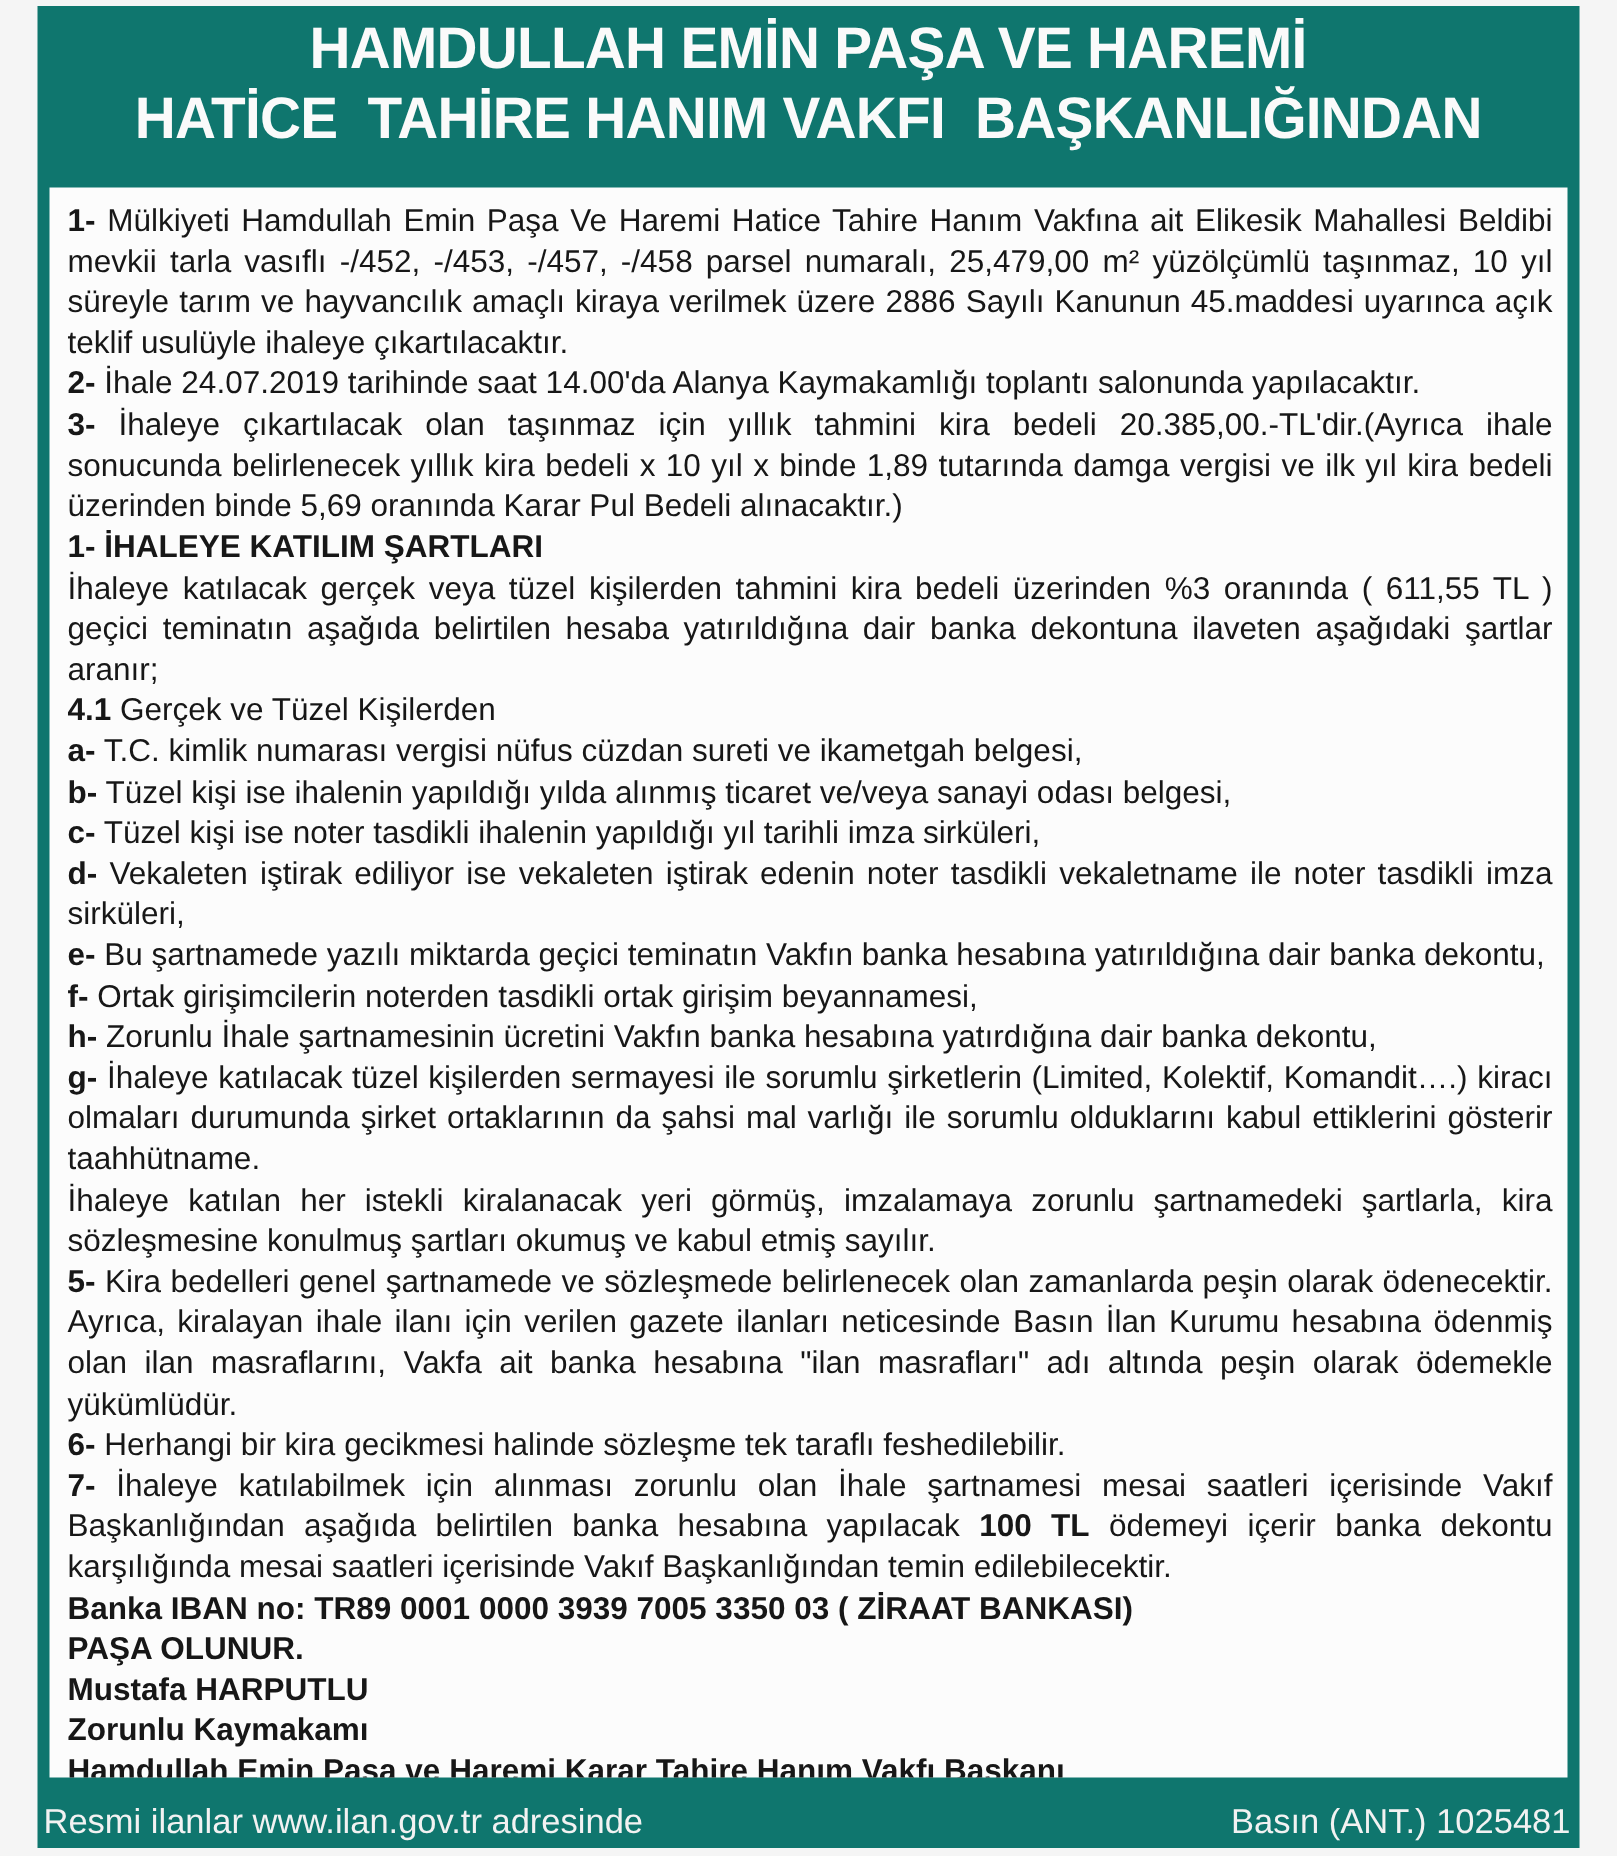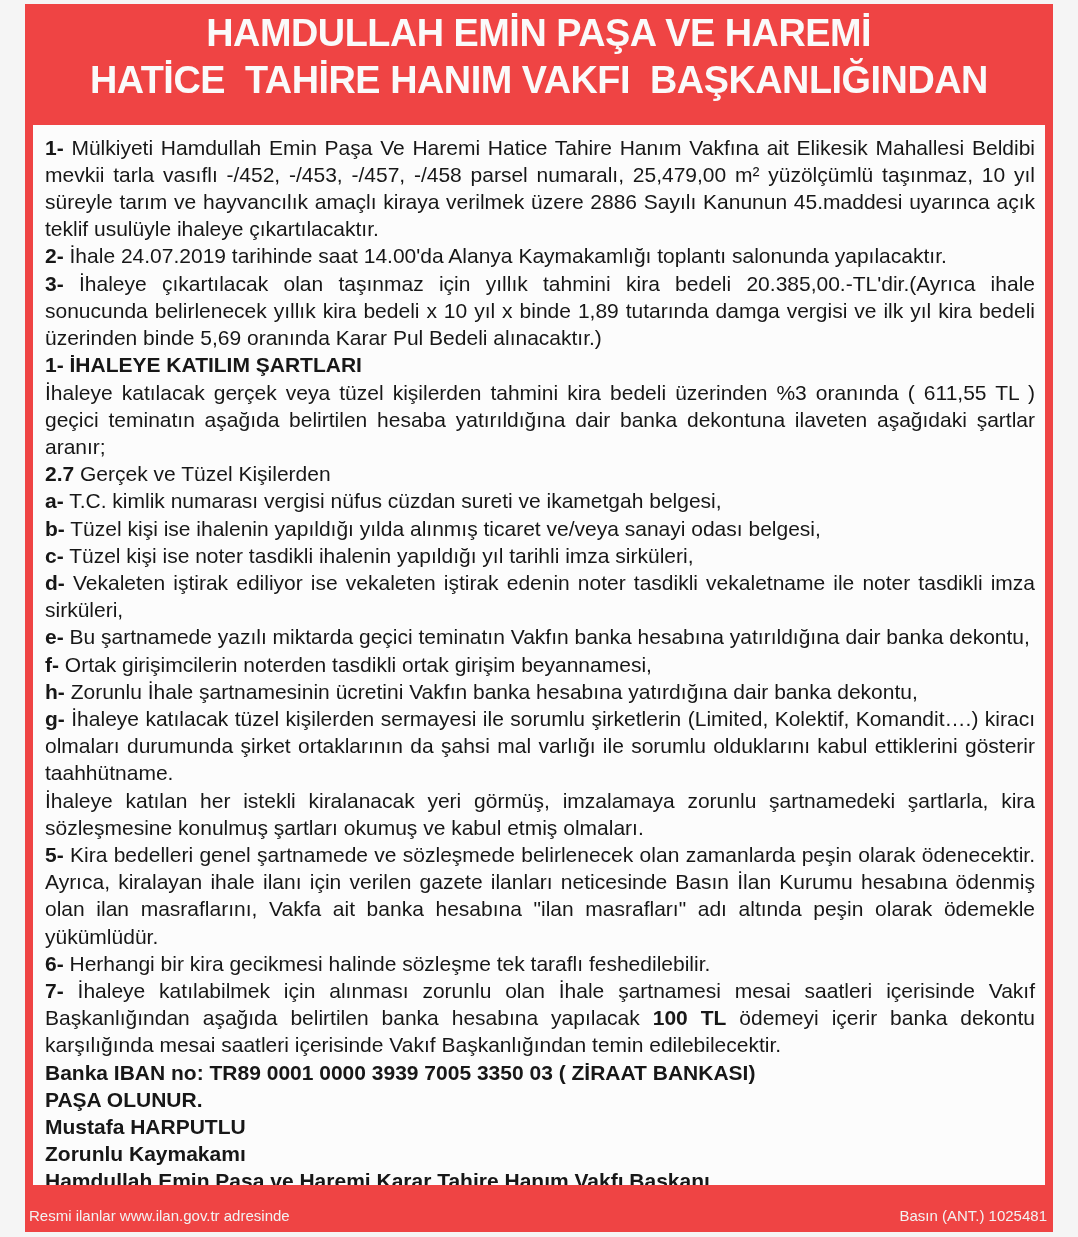--- a/index.html
+++ b/index.html
@@ -18,21 +18,21 @@
     width: 1078px;
     height: 1237px;
     background: #f5f5f5;
   }
   .frame {
     position: absolute;
     left: 25px;
     top: 4px;
     width: 1028px;
     height: 1228px;
-    background: #ef4444;
+    background: #0f766e;
     display: flex;
     flex-direction: column;
     box-sizing: border-box;
   }
   .header {
     height: 106px;
     display: flex;
     flex-direction: column;
     align-items: center;
     justify-content: center;
@@ -62,54 +62,53 @@
   .content p.para {
     margin: 0;
     text-align: justify;
   }
   .content p.para b {
     font-weight: bold;
   }
   .footer {
     height: 29px;
     display: flex;
-    align-items: center;
     justify-content: space-between;
     color: #f2f2f2;
-    font-size: 15px;
+    font-size: 23px;
     padding: 0 6px 2px 4px;
   }
 </style>
 </head>
 <body>
 
 <div class="page">
   <div class="frame">
 
     <div class="header">
       <div class="header-line">HAMDULLAH EMİN PAŞA VE HAREMİ</div>
       <div class="header-line">HATİCE  TAHİRE HANIM VAKFI  BAŞKANLIĞINDAN</div>
     </div>
 
     <div class="content" id="body-container">
         <p class="para"><b>1-</b><span> Mülkiyeti Hamdullah Emin Paşa Ve Haremi Hatice Tahire Hanım Vakfına ait Elikesik Mahallesi Beldibi mevkii tarla vasıflı -/452, -/453, -/457, -/458 parsel numaralı, 25,479,00 m² yüzölçümlü taşınmaz,  10 yıl süreyle tarım ve hayvancılık amaçlı kiraya verilmek üzere 2886 Sayılı Kanunun 45.maddesi uyarınca açık teklif usulüyle ihaleye çıkartılacaktır.</span></p>
         <p class="para"><b>2-</b><span> İhale 24.07.2019 tarihinde saat 14.00'da Alanya Kaymakamlığı toplantı salonunda yapılacaktır.</span></p>
         <p class="para"><b>3-</b><span> İhaleye çıkartılacak olan taşınmaz için yıllık tahmini kira bedeli 20.385,00.-TL'dir.(Ayrıca ihale sonucunda belirlenecek yıllık kira bedeli x 10 yıl x binde 1,89  tutarında damga vergisi ve ilk yıl kira bedeli üzerinden binde 5,69 oranında Karar Pul Bedeli alınacaktır.)</span></p>
         <p class="para"><b>1- İHALEYE KATILIM ŞARTLARI</b></p>
         <p class="para"><span>İhaleye katılacak gerçek veya tüzel kişilerden tahmini kira bedeli üzerinden %3 oranında ( 611,55 TL ) geçici teminatın aşağıda belirtilen hesaba yatırıldığına dair banka dekontuna ilaveten aşağıdaki şartlar aranır;</span></p>
-        <p class="para"><b>2.7</b><span> Gerçek ve Tüzel Kişilerden</span></p>
+        <p class="para"><b>4.1</b><span> Gerçek ve Tüzel Kişilerden</span></p>
         <p class="para"><b>a-</b><span> T.C. kimlik numarası vergisi nüfus cüzdan sureti ve ikametgah belgesi,</span></p>
         <p class="para"><b>b-</b><span> Tüzel kişi ise ihalenin yapıldığı yılda alınmış ticaret ve/veya sanayi odası belgesi,</span></p>
         <p class="para"><b>c-</b><span> Tüzel kişi ise noter tasdikli ihalenin yapıldığı yıl tarihli imza sirküleri,</span></p>
         <p class="para"><b>d-</b><span> Vekaleten iştirak ediliyor ise vekaleten iştirak edenin noter tasdikli vekaletname ile noter tasdikli imza sirküleri,</span></p>
         <p class="para"><b>e-</b><span> Bu şartnamede yazılı miktarda geçici teminatın Vakfın banka hesabına yatırıldığına dair banka dekontu,</span></p>
         <p class="para"><b>f-</b><span> Ortak girişimcilerin noterden tasdikli ortak girişim beyannamesi,</span></p>
         <p class="para"><b>h-</b><span> Zorunlu İhale şartnamesinin ücretini Vakfın banka hesabına yatırdığına dair banka dekontu,</span></p>
         <p class="para"><b>g-</b><span> İhaleye katılacak tüzel kişilerden sermayesi ile sorumlu şirketlerin (Limited, Kolektif, Komandit….) kiracı olmaları durumunda şirket ortaklarının da şahsi mal varlığı ile sorumlu olduklarını kabul ettiklerini gösterir taahhütname.</span></p>
-        <p class="para"><span>İhaleye katılan her istekli kiralanacak yeri görmüş, imzalamaya zorunlu şartnamedeki şartlarla, kira sözleşmesine konulmuş şartları okumuş ve kabul etmiş olmaları.</span></p>
+        <p class="para"><span>İhaleye katılan her istekli kiralanacak yeri görmüş, imzalamaya zorunlu şartnamedeki şartlarla, kira sözleşmesine konulmuş şartları okumuş ve kabul etmiş sayılır.</span></p>
         <p class="para"><b>5-</b><span> Kira bedelleri genel şartnamede ve sözleşmede belirlenecek olan zamanlarda peşin olarak ödenecektir. Ayrıca, kiralayan ihale ilanı için verilen gazete ilanları neticesinde Basın İlan Kurumu hesabına ödenmiş olan ilan masraflarını, Vakfa ait banka hesabına "ilan masrafları" adı altında peşin olarak ödemekle yükümlüdür.</span></p>
         <p class="para"><b>6-</b><span> Herhangi bir kira gecikmesi halinde sözleşme tek taraflı feshedilebilir.</span></p>
         <p class="para"><b>7-</b><span> İhaleye katılabilmek için alınması zorunlu olan İhale şartnamesi mesai saatleri içerisinde Vakıf Başkanlığından aşağıda belirtilen banka hesabına yapılacak </span><b>100 TL</b><span> ödemeyi içerir banka dekontu karşılığında mesai saatleri içerisinde Vakıf Başkanlığından temin edilebilecektir.</span></p>
         <p class="para"><b>Banka IBAN no: TR89 0001 0000 3939 7005 3350 03 ( ZİRAAT BANKASI)</b></p>
         <p class="para"><b>PAŞA OLUNUR.</b></p>
         <p class="para"><b>Mustafa HARPUTLU</b></p>
         <p class="para"><b>Zorunlu Kaymakamı</b></p>
         <p class="para"><b>Hamdullah Emin Paşa ve Haremi Karar Tahire Hanım Vakfı Başkanı</b></p>
       </div>
 

